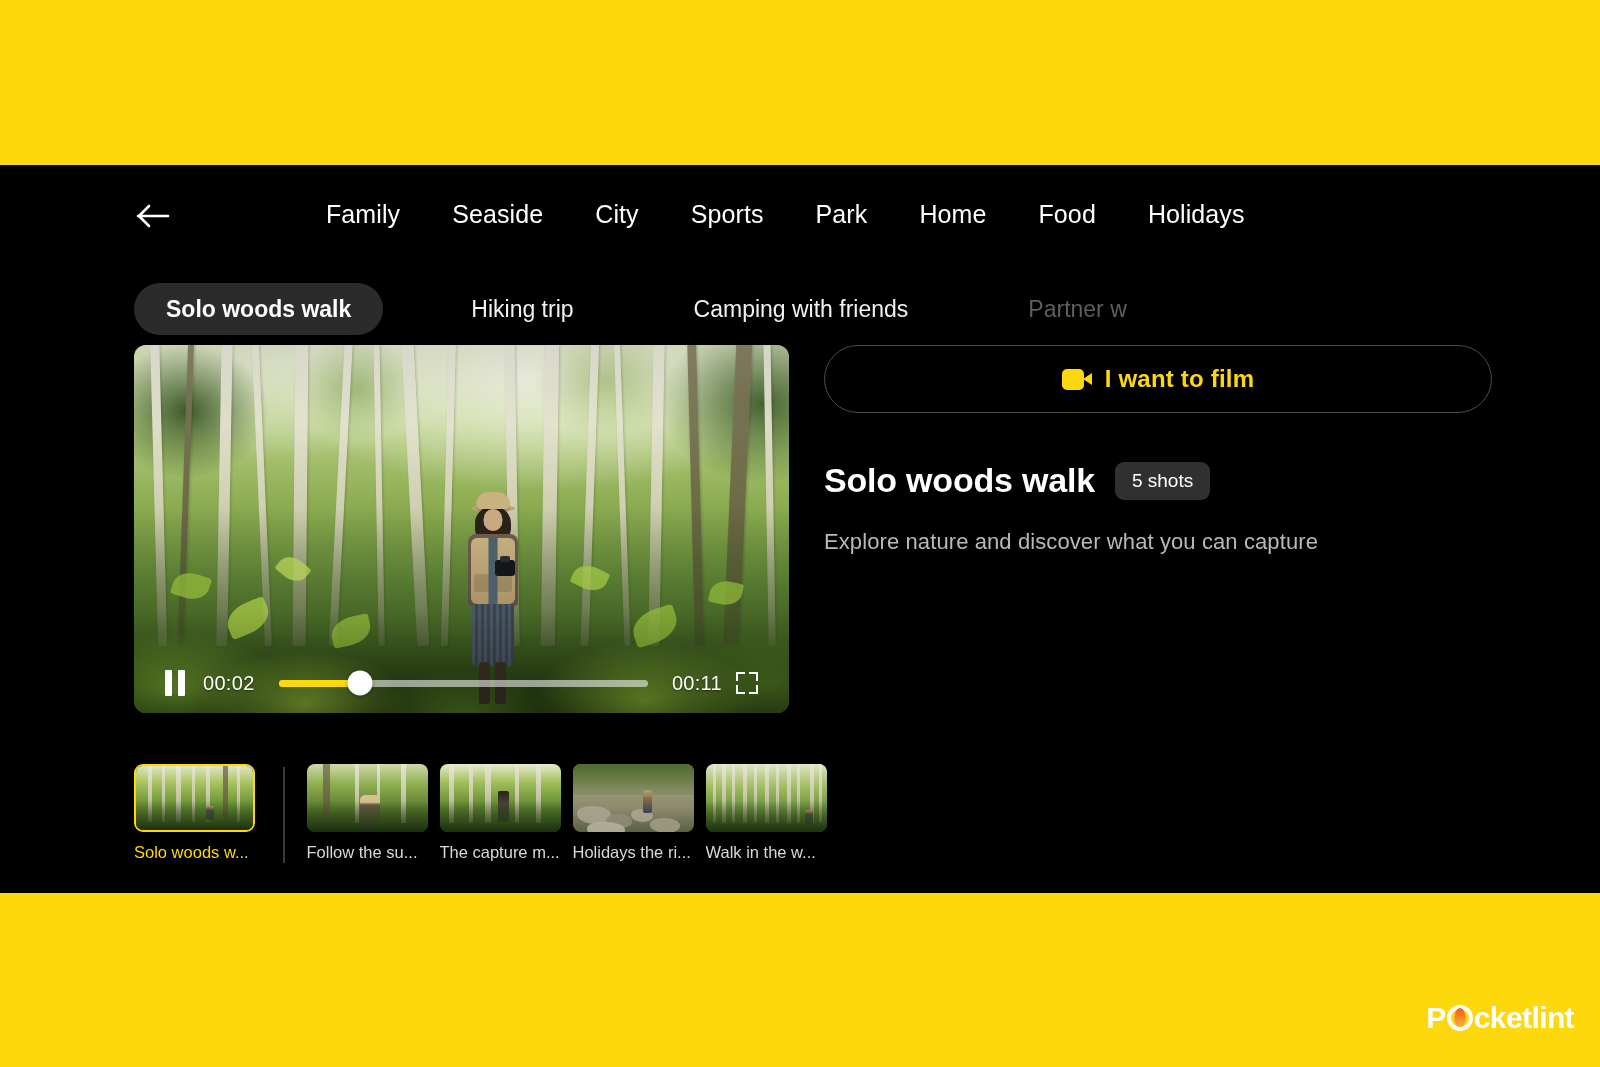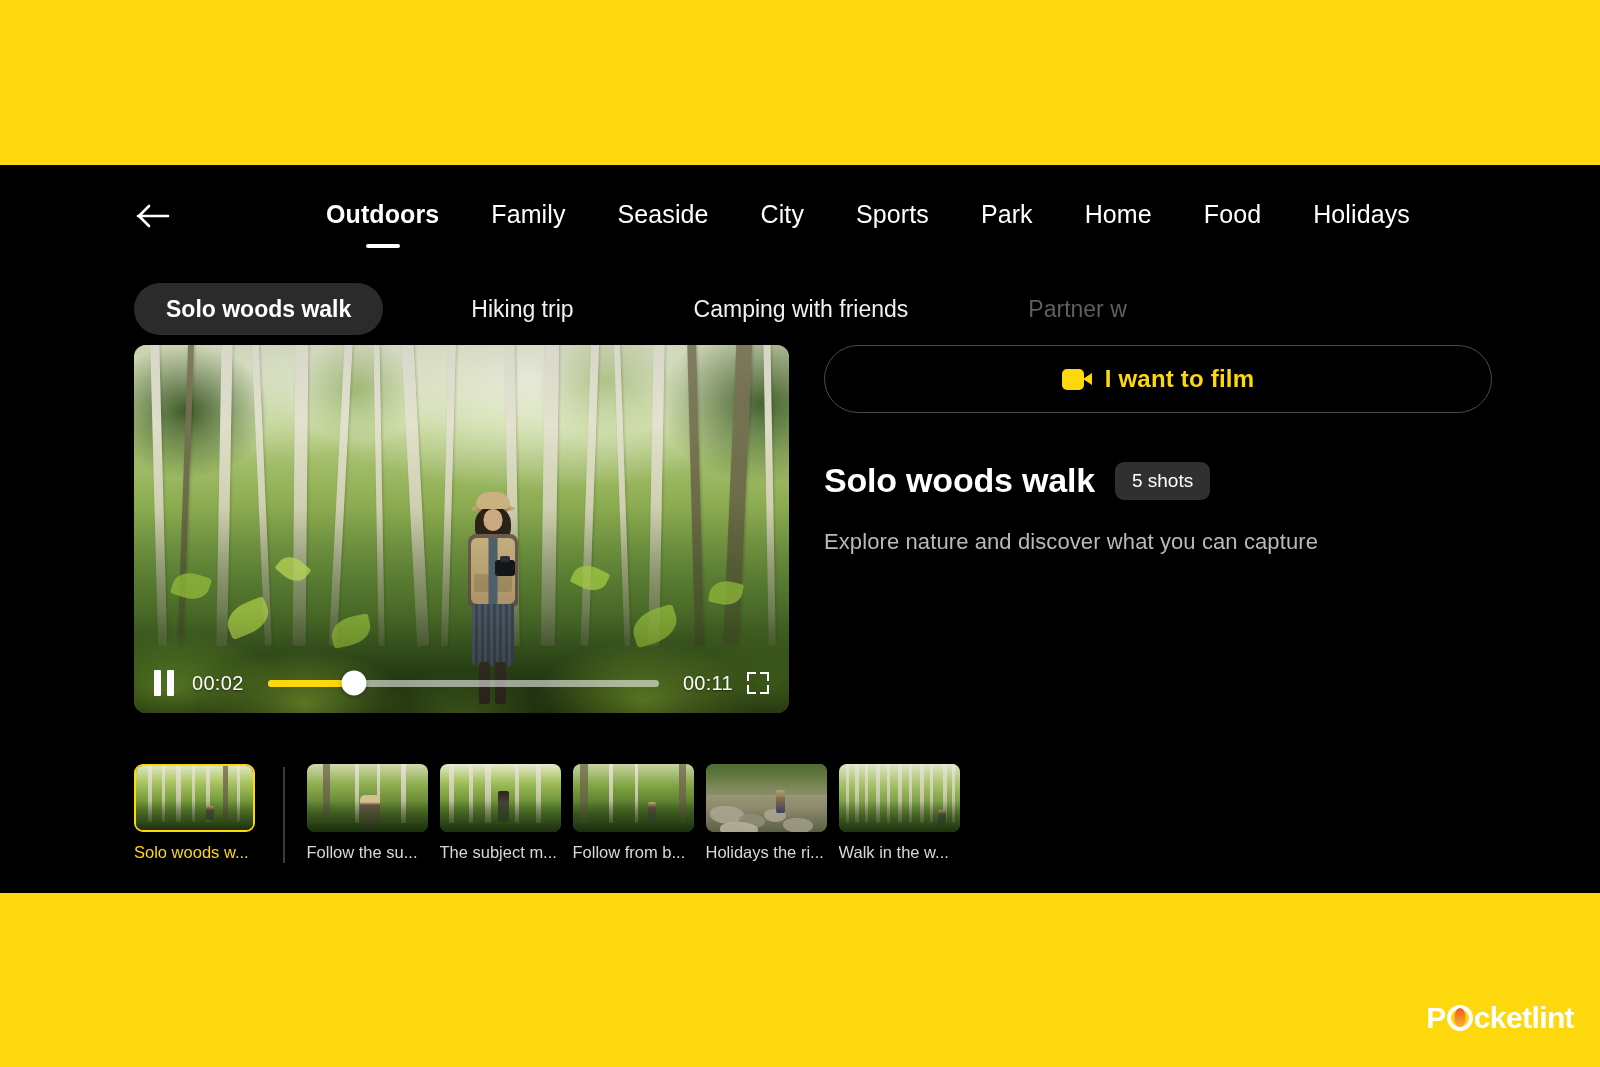--- a/index.html
+++ b/index.html
@@ -215,21 +215,21 @@
   .player-vignette {
     position: absolute; inset: 0;
     background: linear-gradient(180deg, rgba(0,0,0,.1) 0%, rgba(0,0,0,0) 22%, rgba(0,0,0,0) 72%, rgba(0,0,0,.34) 100%);
   }
 
   
   .controls {
     position: absolute; left: 0; right: 0; bottom: 0;
     height: 60px;
     display: flex; align-items: center;
-    padding: 0 20px;
+    padding: 0 31px;
     gap: 14px;
   }
   .pause-btn {
     width: 24px; height: 26px;
     display: flex; gap: 6px; align-items: center;
     cursor: pointer; flex: 0 0 auto;
   }
   .pause-btn i {
     display: block; width: 7px; height: 26px; background: #fff; border-radius: 1px;
   }
@@ -392,21 +392,20 @@
 <div class="app-panel">
 
   <div class="topnav">
     <div class="back-btn">
       <svg width="34" height="26" viewBox="0 0 34 26">
         <path d="M2 13 H32" stroke="#ffffff" stroke-width="2.6" fill="none" stroke-linecap="round"></path>
         <path d="M13 3 L3 13 L13 23" stroke="#ffffff" stroke-width="2.6" fill="none" stroke-linecap="round" stroke-linejoin="round"></path>
       </svg>
     </div>
     <div class="cat-list">
-      <div class="cat-item active"><span>Outdoors</span></div>
       <div class="cat-item"><span>Family</span></div>
       <div class="cat-item"><span>Seaside</span></div>
       <div class="cat-item"><span>City</span></div>
       <div class="cat-item"><span>Sports</span></div>
       <div class="cat-item"><span>Park</span></div>
       <div class="cat-item"><span>Home</span></div>
       <div class="cat-item"><span>Food</span></div>
       <div class="cat-item"><span>Holidays</span></div>
     </div>
   </div>
@@ -546,35 +545,23 @@
         <div class="thumb-img">
           <div class="sc sc-c"></div>
           <div class="tk" style="left:8%;width:5px;"></div>
             <div class="tk" style="left:24%;width:4px;"></div>
           <div class="tk" style="left:38%;width:6px;"></div>
             <div class="tk" style="left:62%;width:4px;"></div>
           <div class="tk" style="left:80%;width:5px;"></div>
           <div class="tfig" style="left:48%;top:40%;height:46%;width:11px;background:linear-gradient(180deg,#2b2118 0%,#4a4336 40%,#2f3a2a 100%);"></div>
           <div class="tgrnd"></div>
         </div>
-        <div class="thumb-label">The subject m...</div>
-      </div>
-
-      <div class="thumb-cell">
-        <div class="thumb-img">
-          <div class="sc sc-d"></div>
-          <div class="tk d" style="left:6%;width:8px;"></div>
-            <div class="tk" style="left:30%;width:4px;"></div>
-          <div class="tk" style="left:52%;width:3px;"></div>
-            <div class="tk d" style="left:88%;width:7px;"></div>
-          <div class="tfig" style="left:62%;top:56%;height:28%;width:8px;"></div>
-          <div class="tgrnd"></div>
-        </div>
-        <div class="thumb-label">Follow from b...</div>
-      </div>
+        <div class="thumb-label">The capture m...</div>
+      </div>
+
 
       <div class="thumb-cell">
         <div class="thumb-img">
           <div class="sc sc-e"></div>
           <div class="rock" style="left:4%;top:62%;width:34px;height:18px;"></div>
           <div class="rock" style="left:28%;top:74%;width:26px;height:14px;background:#8f8b75;"></div>
           <div class="rock" style="left:48%;top:66%;width:22px;height:13px;"></div>
           <div class="rock" style="left:64%;top:80%;width:30px;height:15px;background:#9e9a85;"></div>
           <div class="rock" style="left:12%;top:86%;width:38px;height:16px;background:#b5b09a;"></div>
           <div class="tfig" style="left:58%;top:38%;height:34%;width:9px;background:linear-gradient(180deg,#d6c18e 0%,#8a6b4a 35%,#36415c 100%);"></div>

